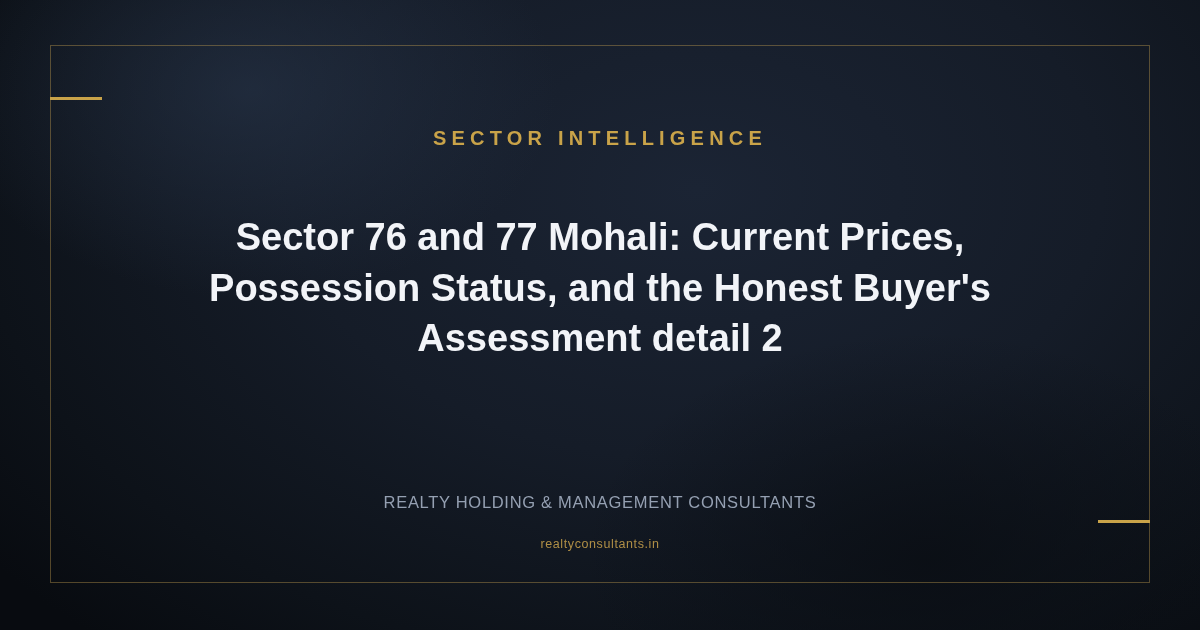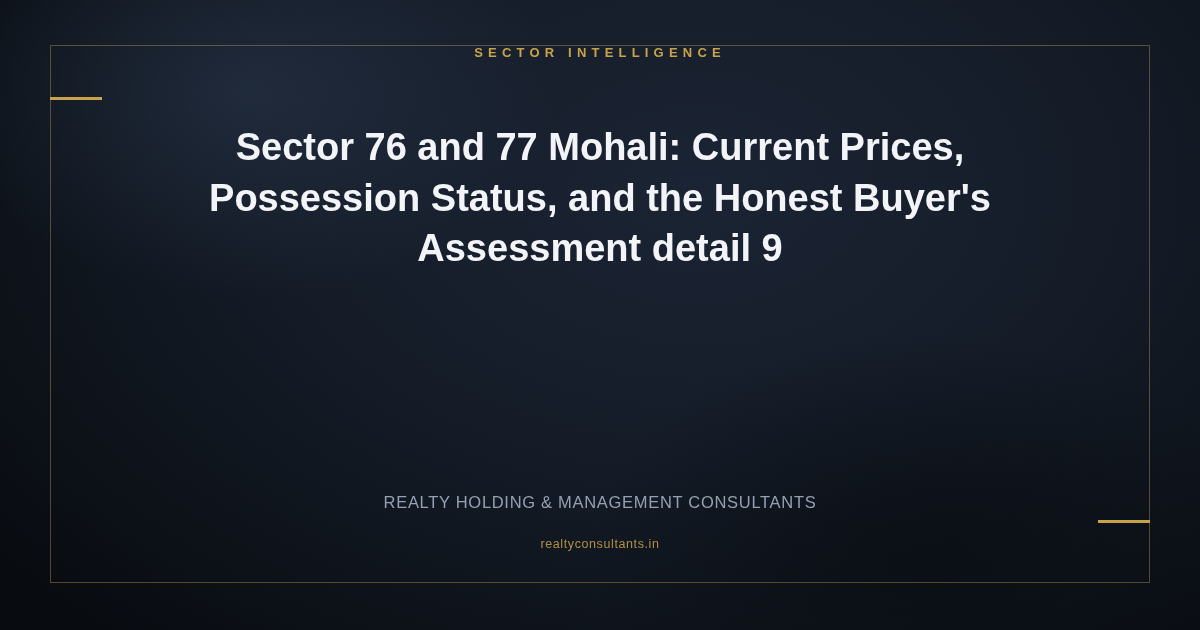--- a/index.html
+++ b/index.html
@@ -70,21 +70,22 @@
     left: 50px;
     right: 50px;
     top: 45px;
     bottom: 47px;
     display: flex;
     flex-direction: column;
     align-items: center;
     box-sizing: border-box;
   }
   .eyebrow {
-    font-size: 13px;
+    margin-top: 82px;
+    font-size: 20px;
     font-weight: bold;
     letter-spacing: 5.2px;
     color: #c9a349;
     text-transform: uppercase;
     text-align: right;
   }
   .title {
     margin: 0;
     padding: 0 48px;
     margin-top: 62px;
@@ -121,20 +122,20 @@
 <div class="canvas">
   <div class="glow-tl"></div>
   <div class="glow-br"></div>
 
   <div class="frame"></div>
   <div class="accent-top"></div>
   <div class="accent-bottom"></div>
 
   <div class="content">
     <div class="eyebrow">SECTOR INTELLIGENCE</div>
-    <h1 class="title">Sector 76 and 77 Mohali: Current Prices, Possession Status, and the Honest Buyer's Assessment detail 9</h1>
+    <h1 class="title">Sector 76 and 77 Mohali: Current Prices, Possession Status, and the Honest Buyer's Assessment detail 2</h1>
 
     <div class="footer">
       <div class="brand">REALTY HOLDING &amp; MANAGEMENT CONSULTANTS</div>
       <div class="site">realtyconsultants.in</div>
     </div>
   </div>
 </div>
 
 </body></html>

